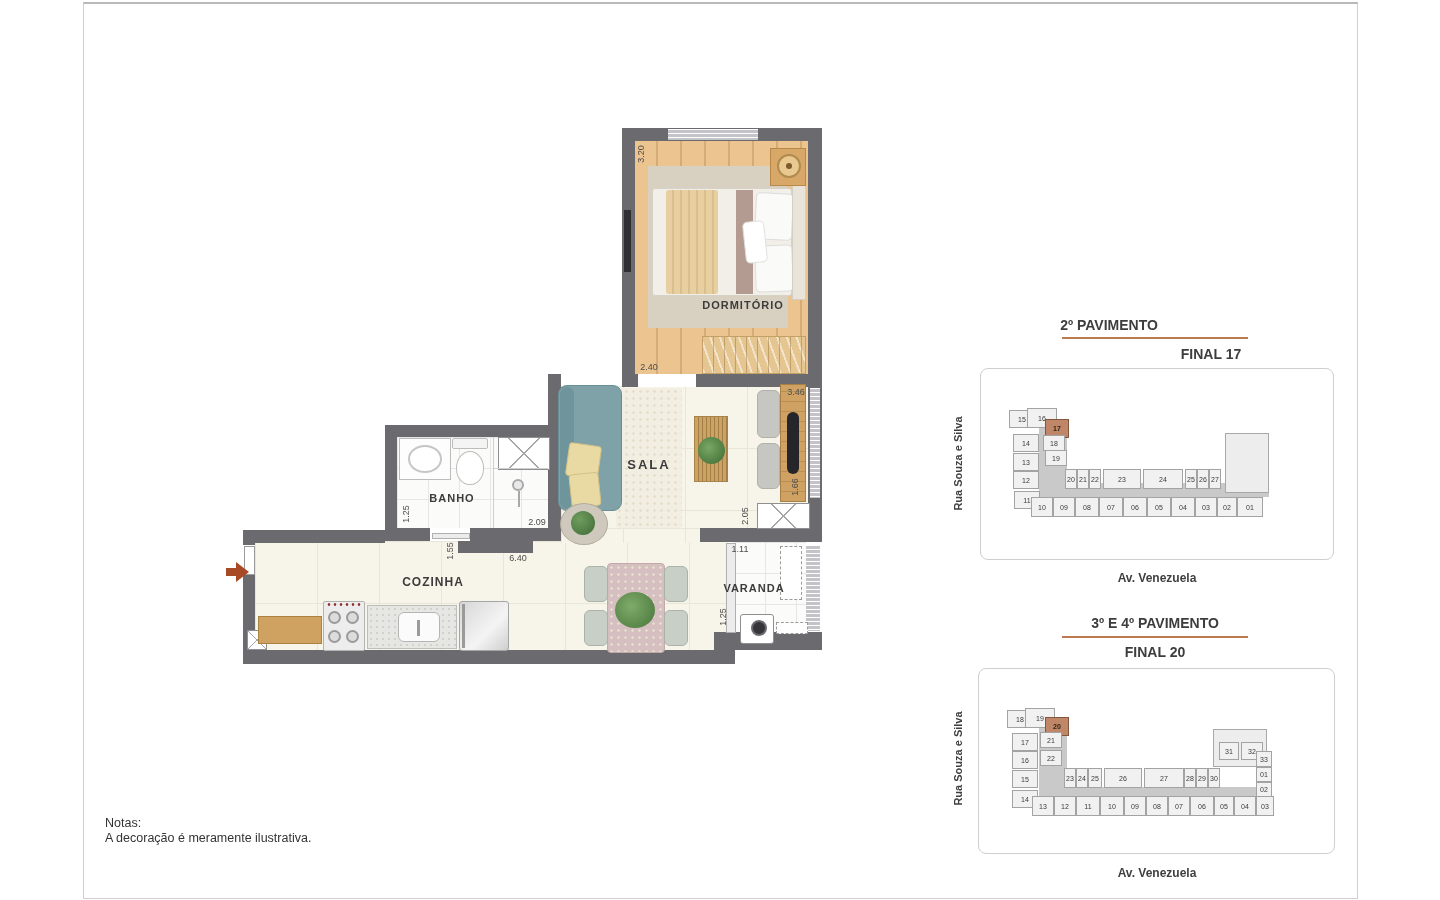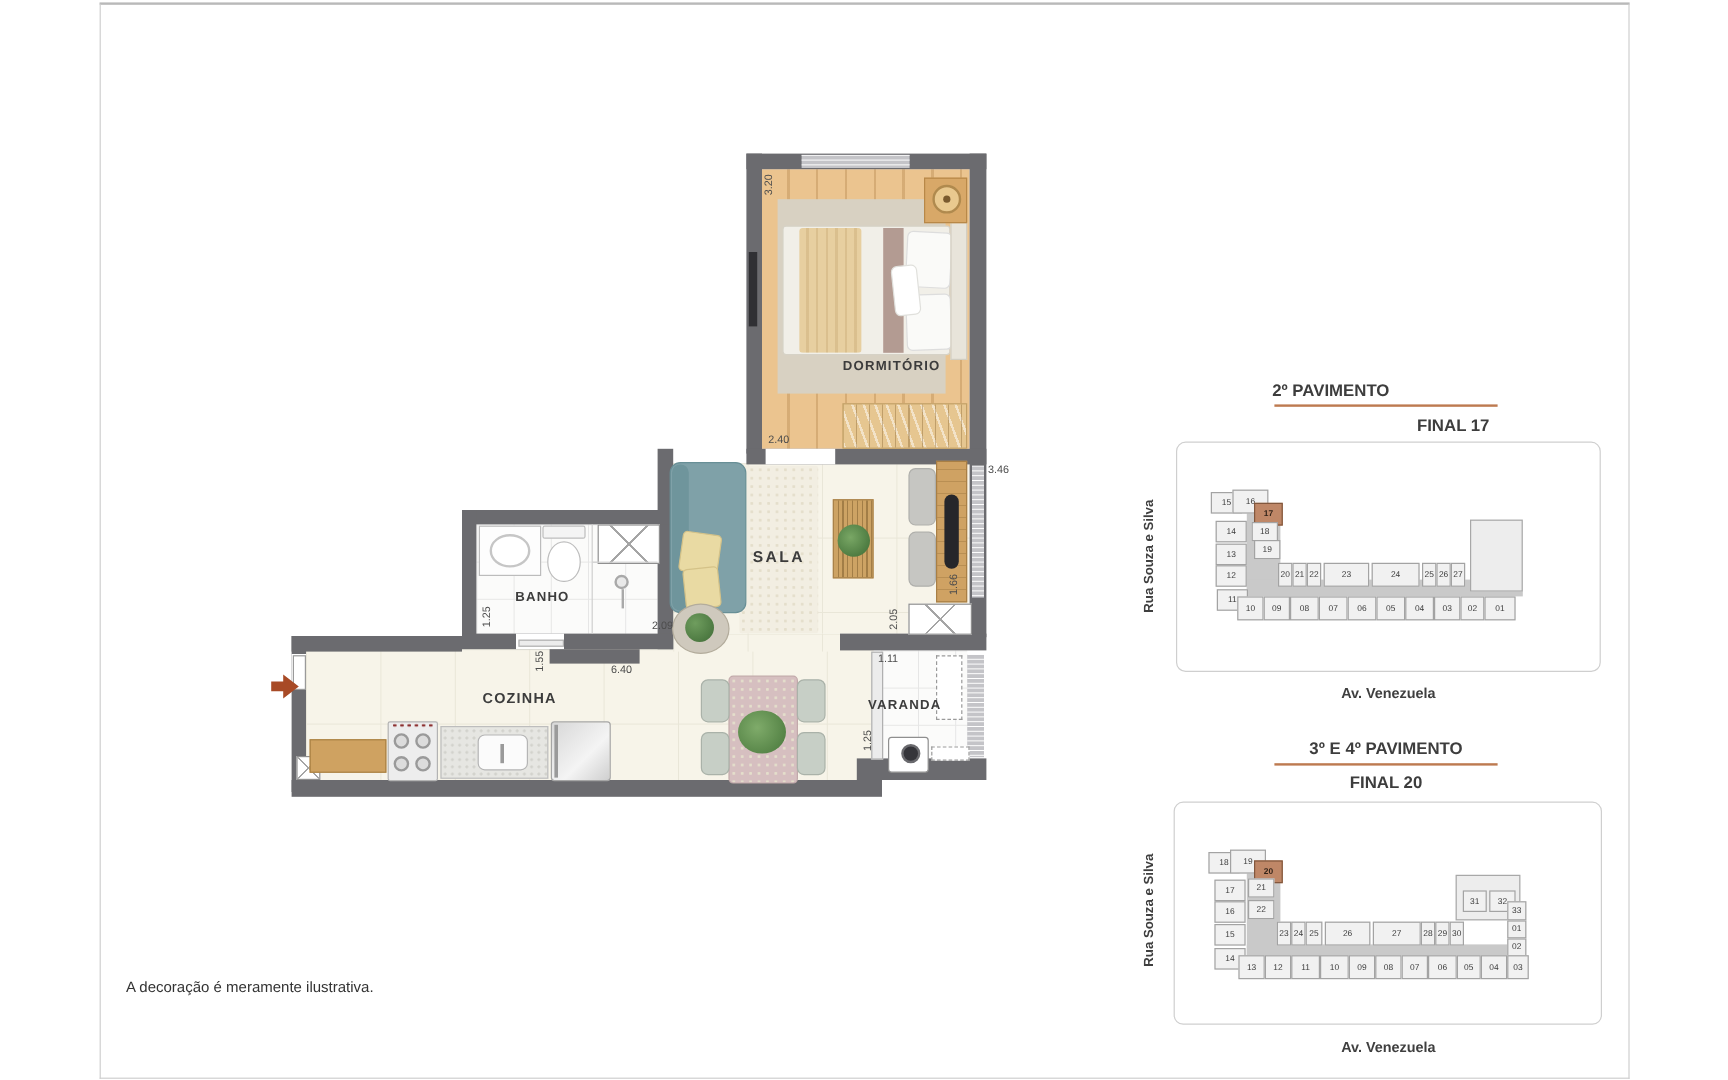--- a/index.html
+++ b/index.html
@@ -166,25 +166,25 @@
     </svg>
 
     <div class="room-label" style="left:727px;top:305px;font-size:11px;margin-left:16px;">DORMITÓRIO</div>
     <div class="room-label" style="left:649px;top:464px;font-size:13px;letter-spacing:2px;">SALA</div>
     <div class="room-label" style="left:452px;top:498px;font-size:11px;">BANHO</div>
     <div class="room-label" style="left:433px;top:582px;font-size:12px;">COZINHA</div>
     <div class="room-label" style="left:754px;top:588px;font-size:11px;">VARANDA</div>
 
     <div class="dim v" style="left:641px;top:154px;">3.20</div>
     <div class="dim" style="left:649px;top:367px;">2.40</div>
-    <div class="dim" style="left:796px;top:392px;padding-left:36px;">3.46</div>
+    <div class="dim" style="left:796px;top:392px;">3.46</div>
     <div class="dim v" style="left:795px;top:487px;">1.66</div>
     <div class="dim v" style="left:745px;top:516px;">2.05</div>
     <div class="dim v" style="left:406px;top:514px;">1.25</div>
-    <div class="dim" style="left:552px;top:522px;">2.09</div>
+    <div class="dim" style="left:537px;top:522px;">2.09</div>
     <div class="dim v" style="left:450px;top:551px;">1.55</div>
     <div class="dim" style="left:518px;top:558px;">6.40</div>
     <div class="dim" style="left:740px;top:549px;">1.11</div>
     <div class="dim v" style="left:723px;top:617px;">1.25</div>
   </div>
 
   <div>
     <div class="kp-title" style="left:974px;top:317px;">2º PAVIMENTO</div>
     <div class="kp-rule" style="left:1062px;top:337px;width:186px;"></div>
     <div class="kp-title" style="left:1076px;top:346px;">FINAL 17</div>
@@ -268,15 +268,16 @@
           <div class="unit" style="left: 235px; top: 127px; width: 20px; height: 20px;">05</div>
           <div class="unit" style="left: 255px; top: 127px; width: 22px; height: 20px;">04</div>
           <div class="unit" style="left: 277px; top: 127px; width: 18px; height: 20px;">03</div>
         </div>
     </div>
     <div class="street-v" style="left:898px;top:752px;">Rua Souza e Silva</div>
     <div class="street-h" style="left:1057px;top:866px;">Av. Venezuela</div>
   </div>
 
   <div class="notes">
+    <div>Notas:</div>
     <div>A decoração é meramente ilustrativa.</div>
   </div>
 </div>
 
 </body></html>

